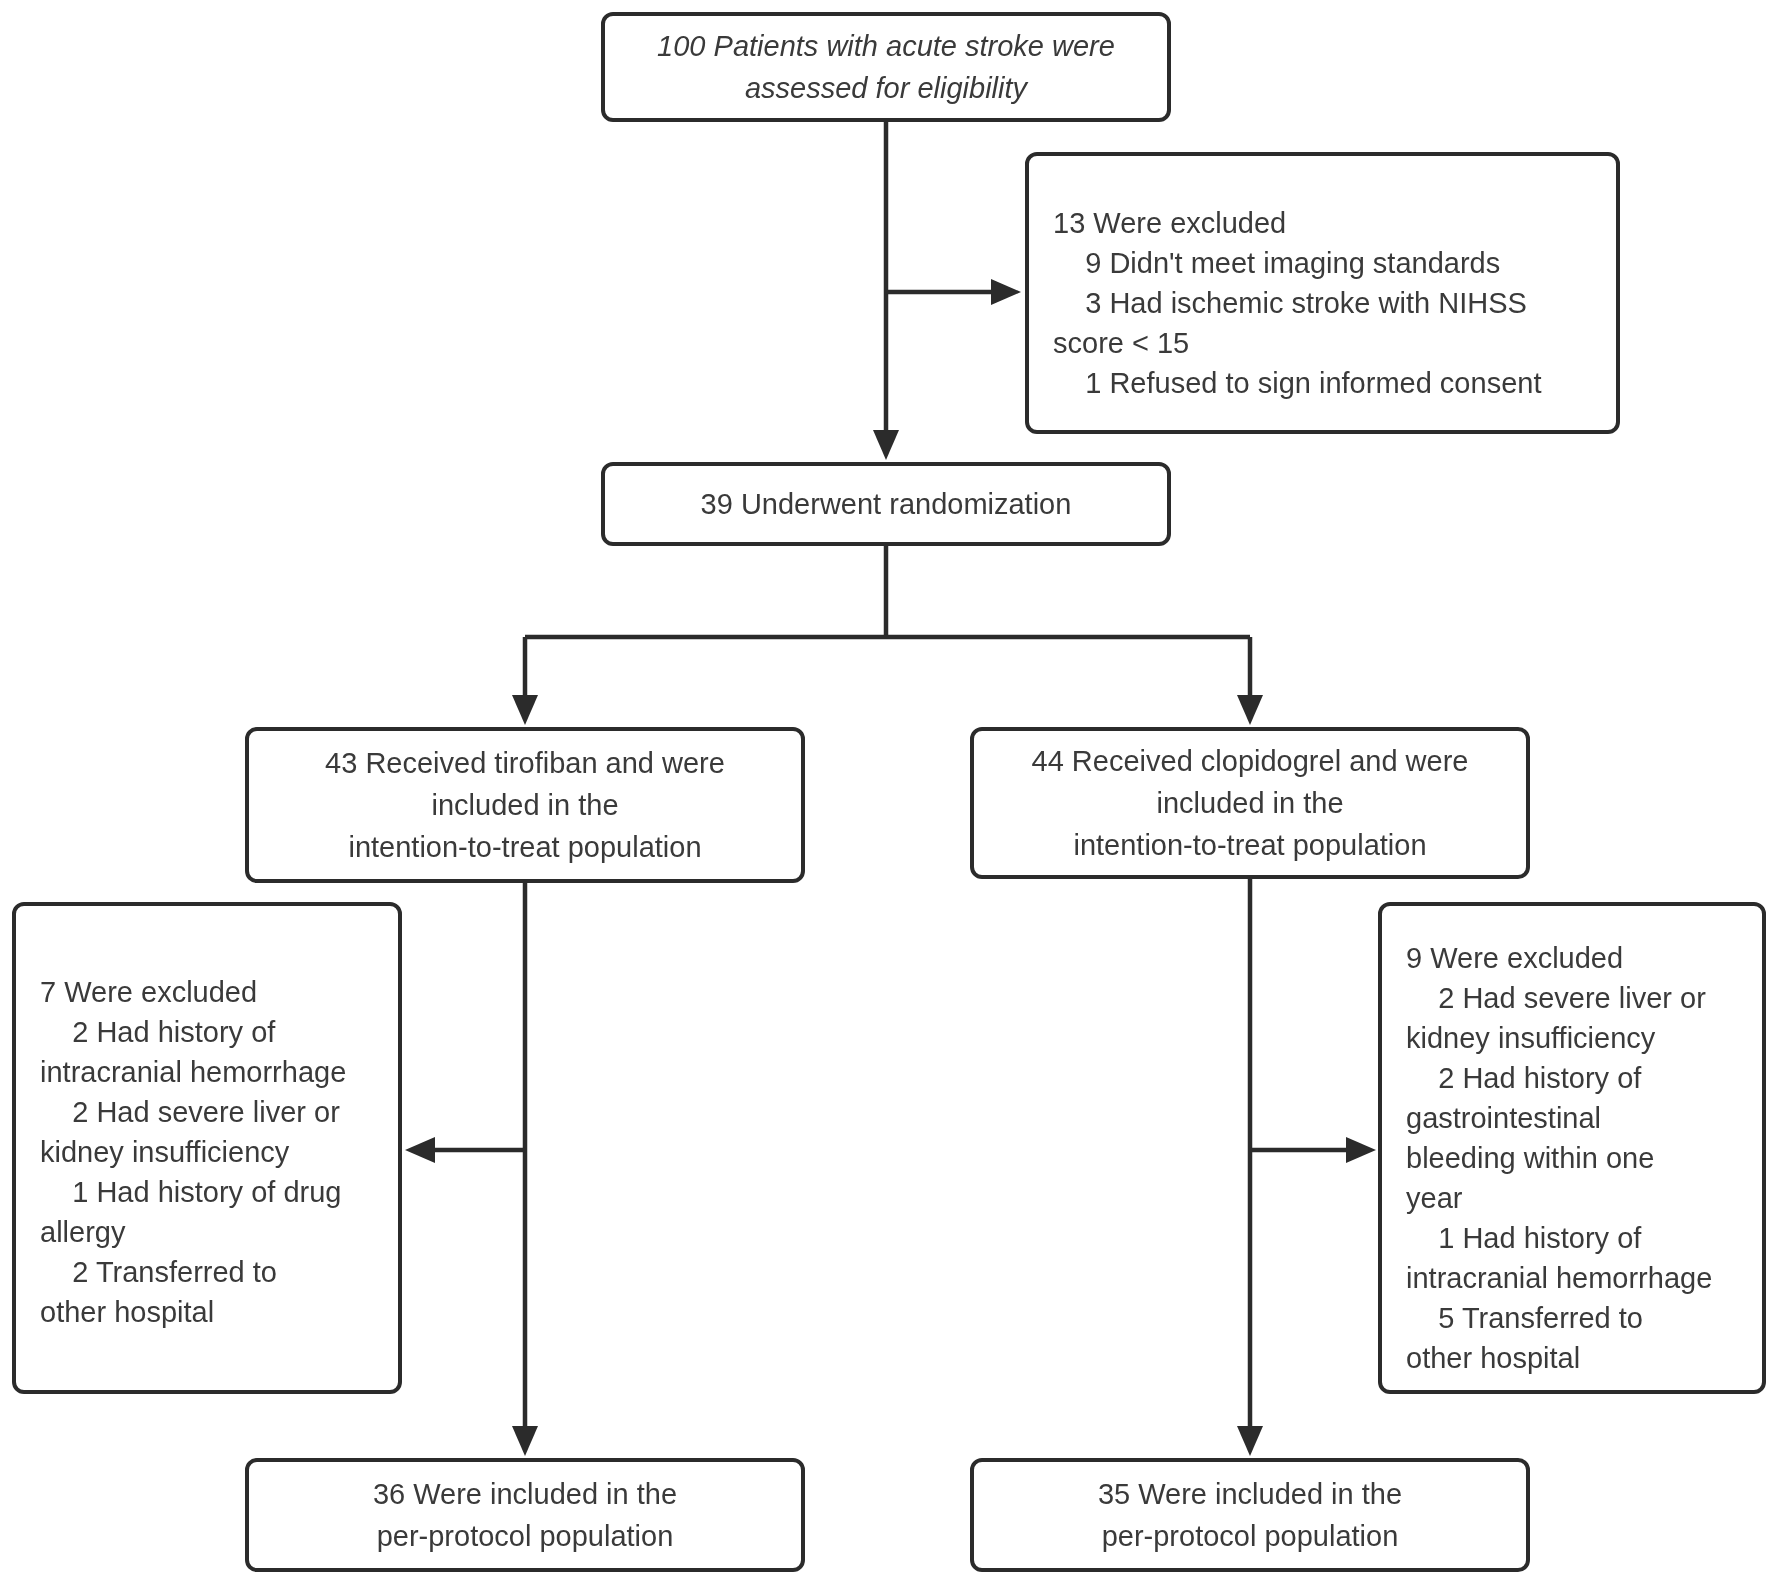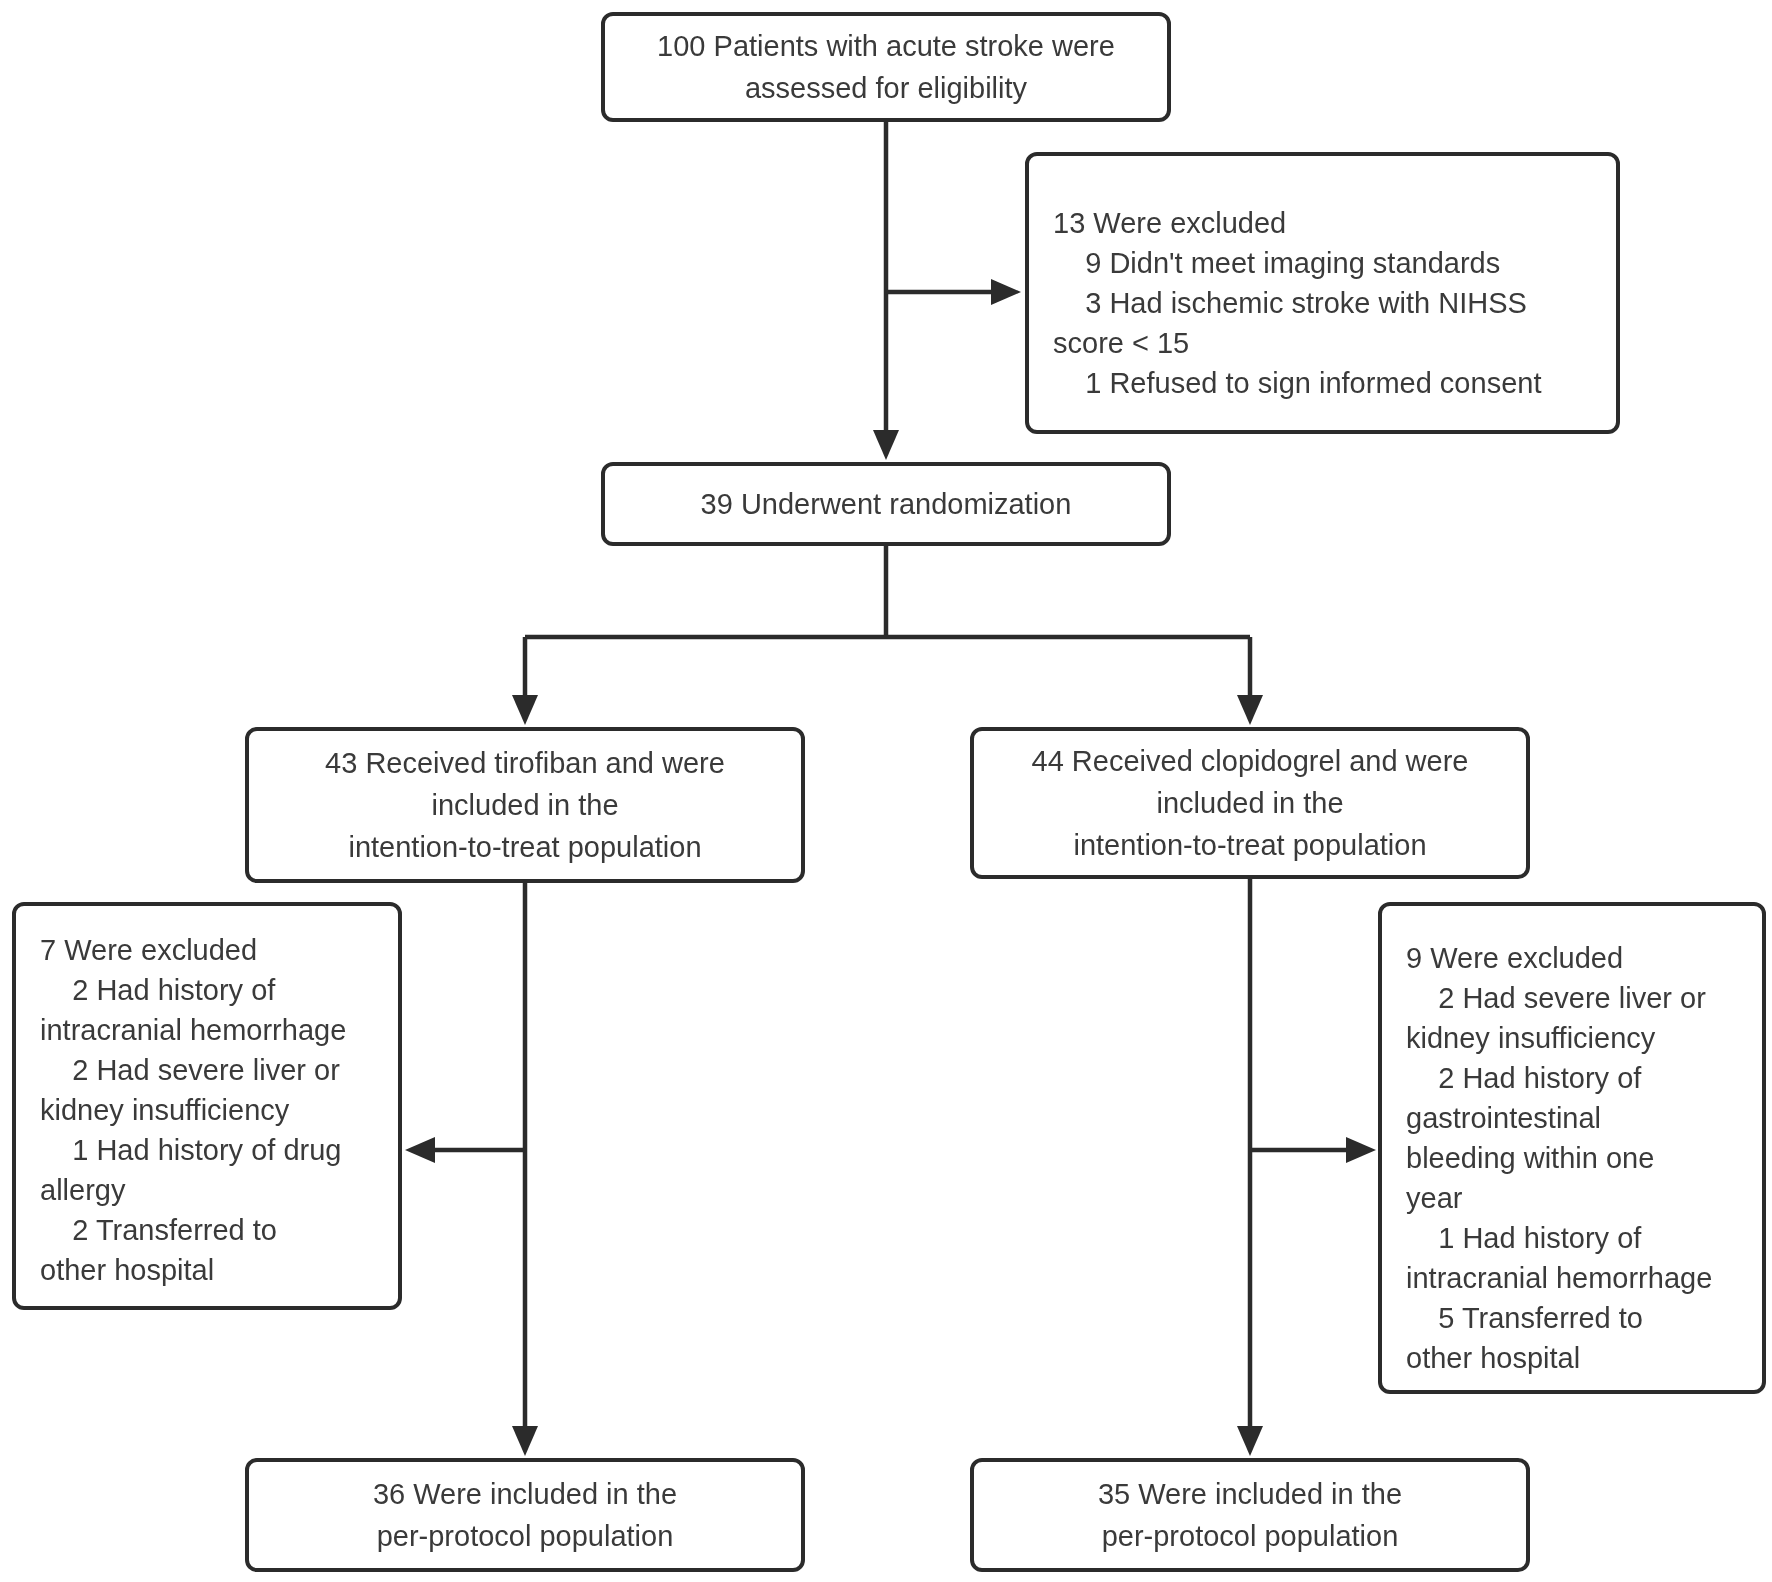--- a/index.html
+++ b/index.html
@@ -34,26 +34,26 @@
       padding-left: 24px;
       padding-right: 6px;
     }
     .ln {
       white-space: pre;
       font-size: 29px;
       line-height: 42px;
     }
     .left .ln { line-height: 40px; }
 
-    #box-assessed              { left: 601px;  top: 12px;   width: 570px; height: 110px; }
+    #box-assessed              { left: 601px;  top: 12px;   width: 570px; height: 110px; font-style: italic; }
     #box-excluded-initial      { left: 1025px; top: 152px;  width: 595px; height: 282px; padding-top: 20px; }
     #box-randomized            { left: 601px;  top: 462px;  width: 570px; height: 84px;  }
     #box-tirofiban             { left: 245px;  top: 727px;  width: 560px; height: 156px; }
     #box-clopidogrel           { left: 970px;  top: 727px;  width: 560px; height: 152px; }
-    #box-excluded-tirofiban    { left: 12px;   top: 902px;  width: 390px; height: 408px; padding-top: 8px; }
+    #box-excluded-tirofiban    { left: 12px;   top: 902px;  width: 390px; height: 492px; padding-top: 8px; }
     #box-excluded-clopidogrel  { left: 1378px; top: 902px;  width: 388px; height: 492px; padding-top: 20px; }
     #box-pp-tirofiban          { left: 245px;  top: 1458px; width: 560px; height: 114px; }
     #box-pp-clopidogrel        { left: 970px;  top: 1458px; width: 560px; height: 114px; }
   </style>
 </head>
 <body>
 
 <div class="diagram">
 
   <svg class="connectors" viewBox="0 0 1772 1582" aria-hidden="true">

